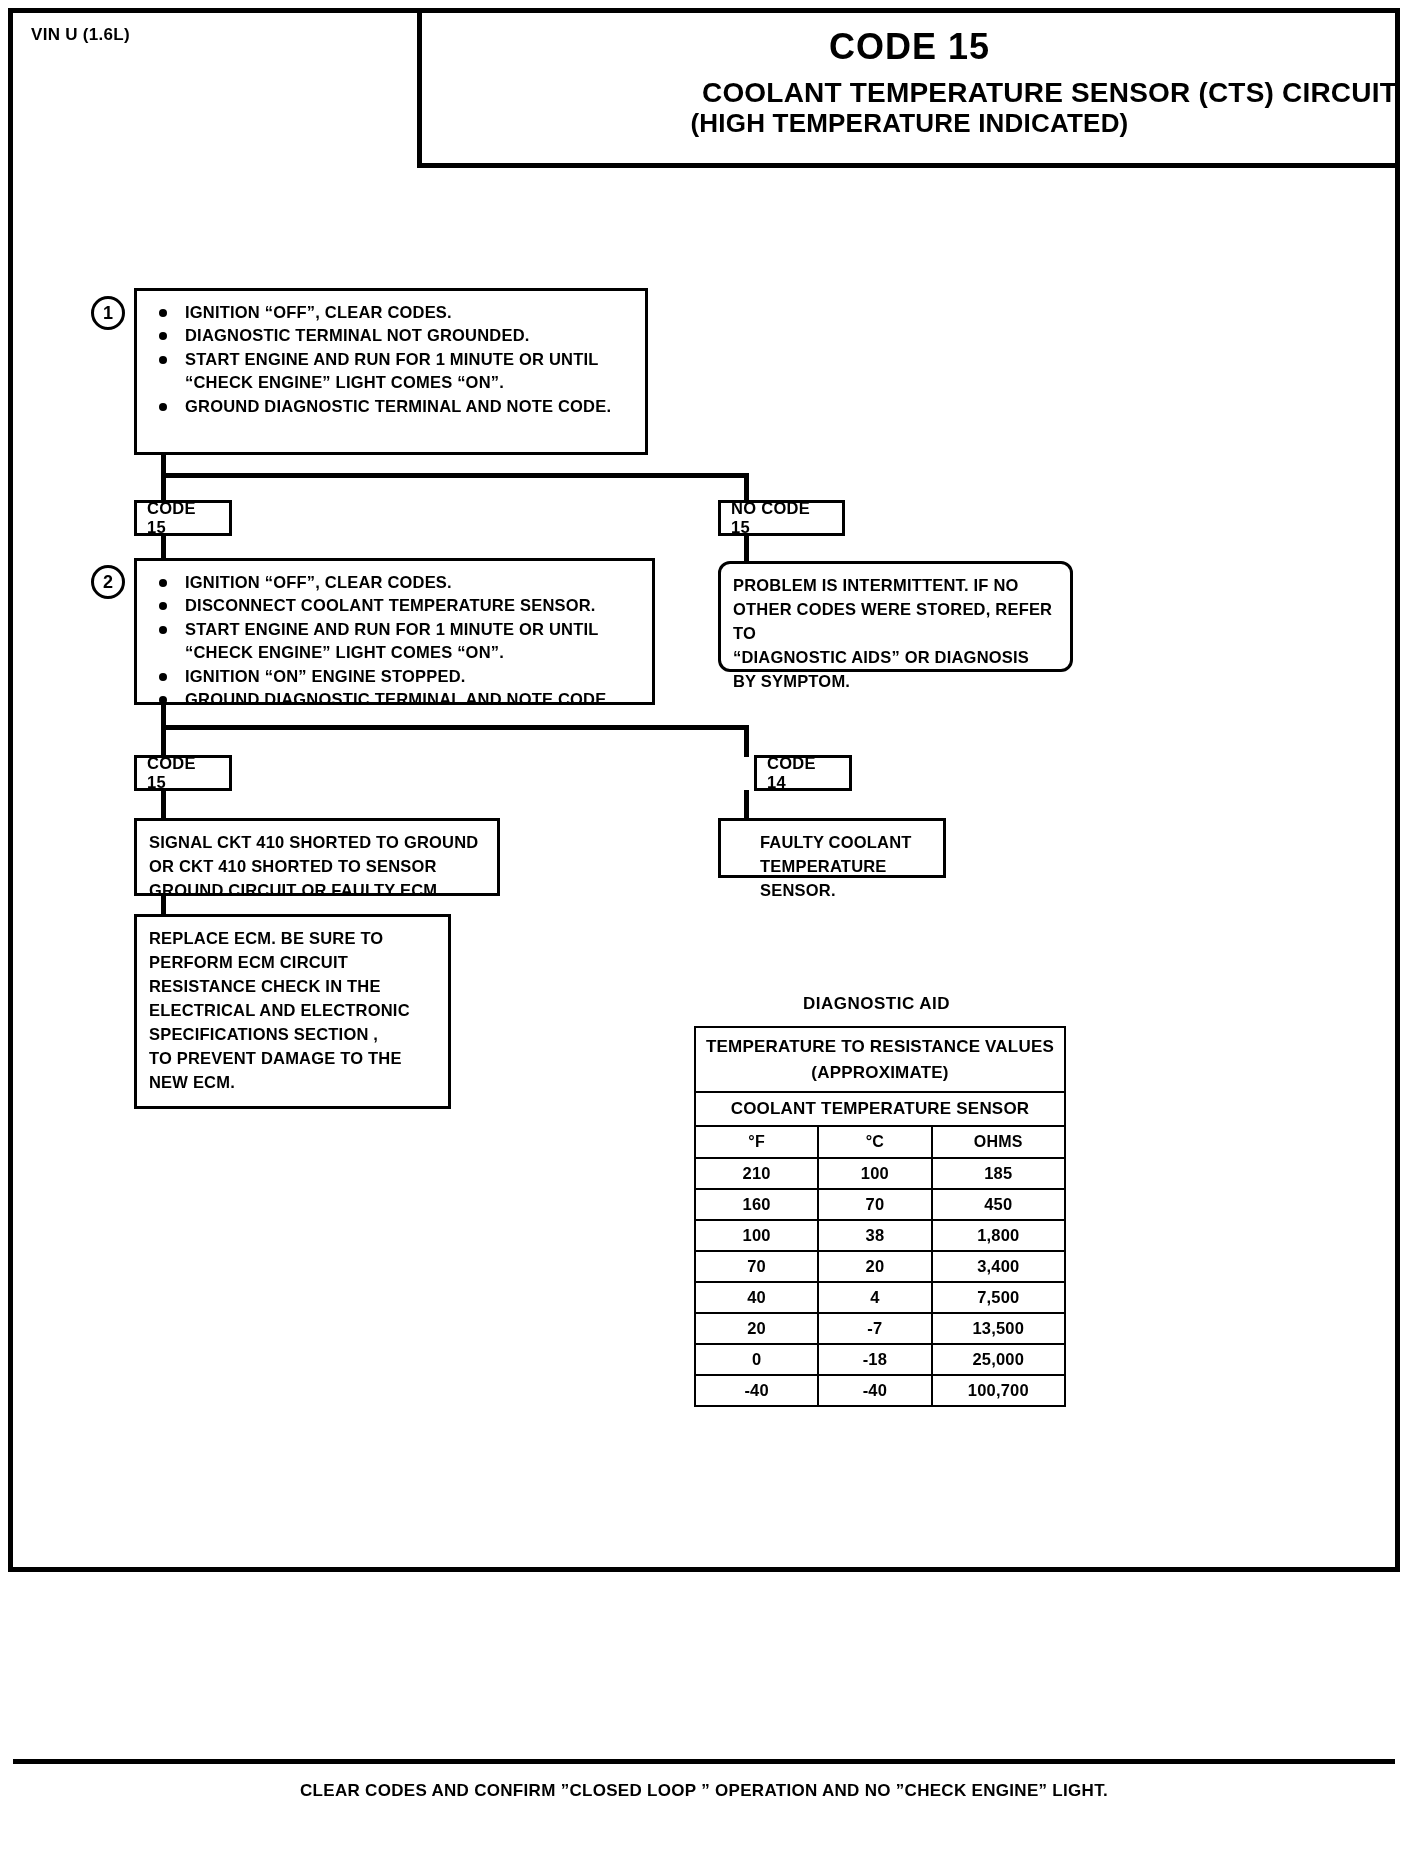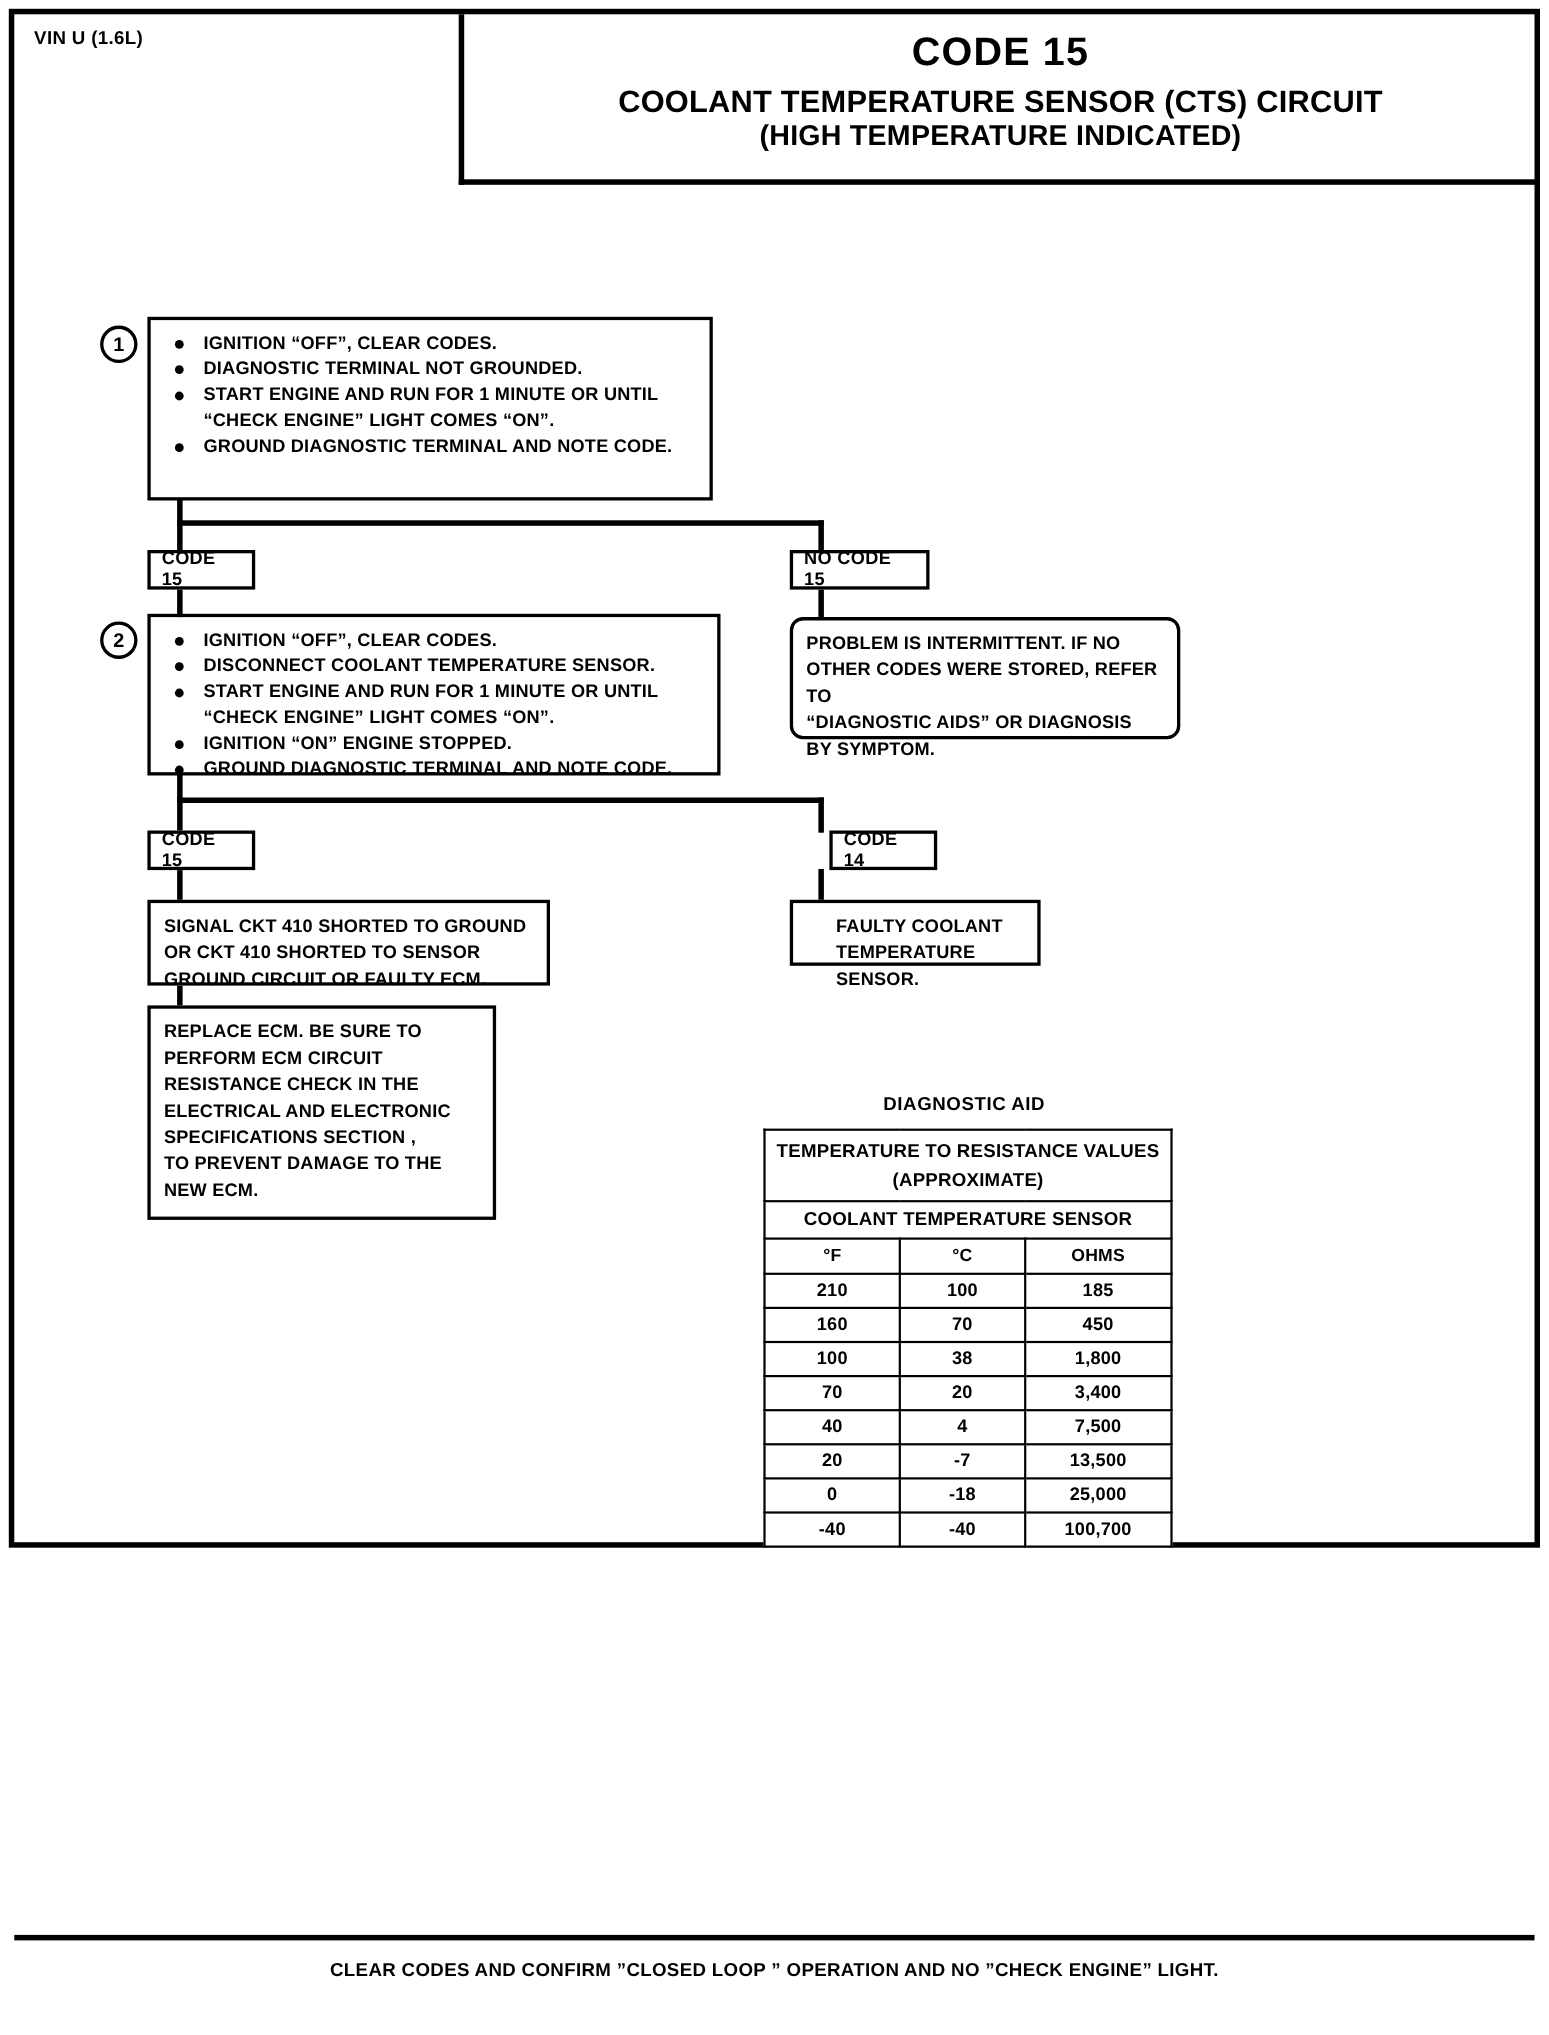--- a/index.html
+++ b/index.html
@@ -7,21 +7,21 @@
   body {
     width: 1408px; height: 1850px;
     background: #ffffff;
     font-family: "Liberation Sans", sans-serif;
     color: #000;
     position: relative;
     overflow: hidden;
   }
   .page {
     position:absolute; left:8px; top:8px;
-    width:1392px; height:1399px;
+    width:1392px; height:1564px;
     border: 5px solid #000;
     background:#fff;
   }
   .inner { position:absolute; inset:0; }
 
   
   .vin {
     position:absolute; left:18px; top:12px;
     font-size:17px; font-weight:bold; letter-spacing:0.3px;
   }
@@ -34,20 +34,21 @@
     padding-top:14px;
   }
   .title-code {
     font-size:36px; font-weight:bold; letter-spacing:1px;
     line-height:1.1;
   }
   .title-main {
     font-size:28px; font-weight:bold; letter-spacing:0.2px;
     line-height:1.15; margin-top:10px;
     white-space:nowrap;
+    text-align:right;
   }
   .title-sub {
     font-size:26px; font-weight:bold; letter-spacing:0.2px;
     line-height:1.15;
   }
 
   
   .box {
     position:absolute;
     border:3px solid #000;

